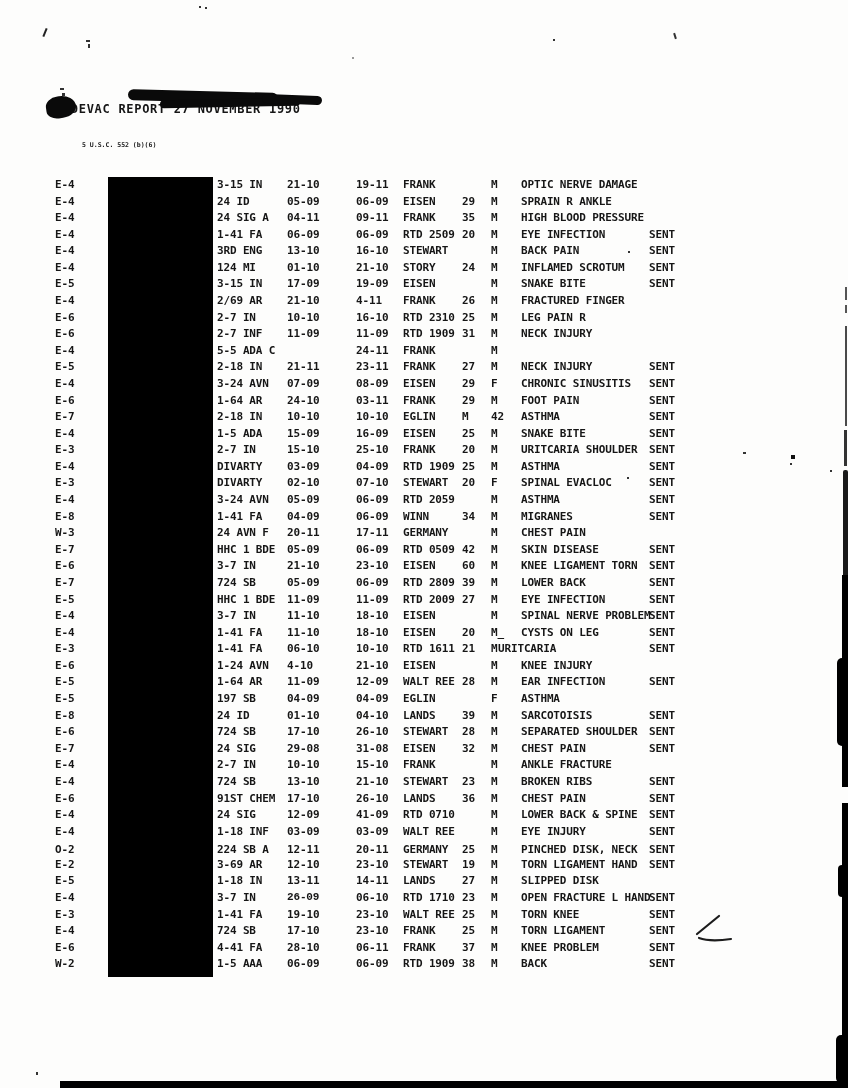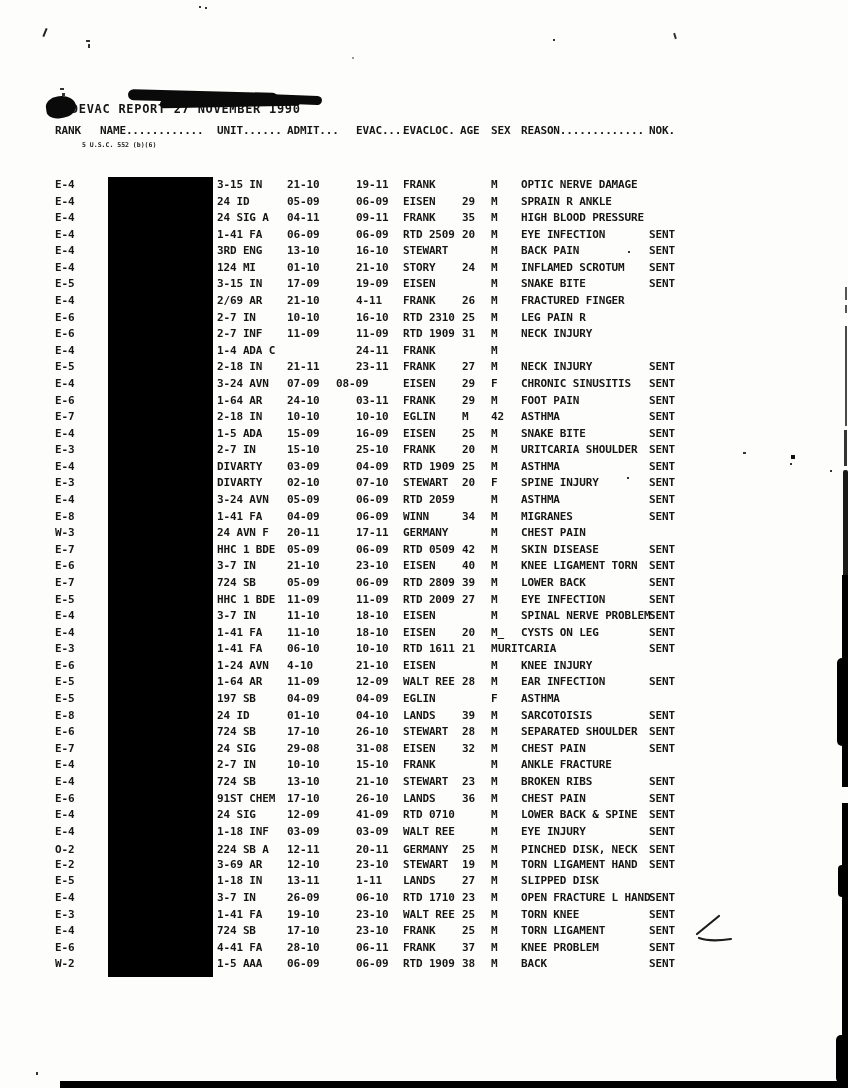--- a/index.html
+++ b/index.html
@@ -42,32 +42,20 @@
   <div class="speck" style="left:830px;top:470px;width:2px;height:2px;"></div>
   <div class="speck" style="left:791px;top:455px;width:4px;height:4px;background:#111;"></div>
   <div class="speck" style="left:36px;top:1072px;width:2px;height:3px;"></div>
 
   <div class="title">MEDEVAC REPORT 27 NOVEMBER 1990</div>
   <div class="smudge" style="left:46px;top:96px;width:30px;height:22px;border-radius:45% 55% 50% 40%;transform:rotate(-8deg);"></div>
   <div class="smudge" style="left:128px;top:91px;width:150px;height:11px;border-radius:6px;transform:rotate(1.5deg);"></div>
   <div class="smudge" style="left:160px;top:99px;width:140px;height:8px;border-radius:5px;transform:rotate(-1deg);"></div>
   <div class="smudge" style="left:262px;top:95px;width:60px;height:9px;border-radius:5px;transform:rotate(2deg);"></div>
 
-  <div class="hdr">
-    <span style="left:55px;">RANK</span>
-    <span style="left:100px;">NAME............</span>
-    <span style="left:217px;">UNIT......</span>
-    <span style="left:287px;">ADMIT...</span>
-    <span style="left:356px;">EVAC....</span>
-    <span style="left:403px;">EVACLOC.</span>
-    <span style="left:460px;">AGE</span>
-    <span style="left:491px;">SEX</span>
-    <span style="left:521px;">REASON.............</span>
-    <span style="left:649px;">NOK.</span>
-  </div>
 
   <div class="stamp">5 U.S.C. 552 (b)(6)</div>
 
   <div class="redaction"></div>
 
   <div class="tbody" id="rows">
       <div class="trow" style="top: 178px;">
         <span class="cell" style="left: 55px;">E-4</span>
         <span class="cell" style="left: 217px;">3-15 IN</span>
         <span class="cell" style="left: 287px;">21-10</span>
@@ -163,41 +151,41 @@
         <span class="cell" style="left: 217px;">2-7 INF</span>
         <span class="cell" style="left: 287px;">11-09</span>
         <span class="cell" style="left: 356px;">11-09</span>
         <span class="cell" style="left: 403px;">RTD 1909</span>
         <span class="cell" style="left: 462px;">31</span>
         <span class="cell" style="left: 491px;">M</span>
         <span class="cell" style="left: 521px;">NECK INJURY</span>
       </div>
       <div class="trow" style="top: 343.83px;">
         <span class="cell" style="left: 55px;">E-4</span>
-        <span class="cell" style="left: 217px;">1-4 ADA C</span>
+        <span class="cell" style="left: 217px;">5-5 ADA C</span>
         <span class="cell" style="left: 356px;">24-11</span>
         <span class="cell" style="left: 403px;">FRANK</span>
         <span class="cell" style="left: 491px;">M</span>
       </div>
       <div class="trow" style="top: 360.413px;">
         <span class="cell" style="left: 55px;">E-5</span>
         <span class="cell" style="left: 217px;">2-18 IN</span>
         <span class="cell" style="left: 287px;">21-11</span>
         <span class="cell" style="left: 356px;">23-11</span>
         <span class="cell" style="left: 403px;">FRANK</span>
         <span class="cell" style="left: 462px;">27</span>
         <span class="cell" style="left: 491px;">M</span>
         <span class="cell" style="left: 521px;">NECK INJURY</span>
         <span class="cell" style="left: 649px;">SENT</span>
       </div>
       <div class="trow" style="top: 376.996px;">
         <span class="cell" style="left: 55px;">E-4</span>
         <span class="cell" style="left: 217px;">3-24 AVN</span>
         <span class="cell" style="left: 287px;">07-09</span>
-        <span class="cell" style="left: 336px; text-align: right;">08-09</span>
+        <span class="cell" style="left: 356px; text-align: right;">08-09</span>
         <span class="cell" style="left: 403px;">EISEN</span>
         <span class="cell" style="left: 462px;">29</span>
         <span class="cell" style="left: 491px;">F</span>
         <span class="cell" style="left: 521px;">CHRONIC SINUSITIS</span>
         <span class="cell" style="left: 649px;">SENT</span>
       </div>
       <div class="trow" style="top: 393.579px;">
         <span class="cell" style="left: 55px;">E-6</span>
         <span class="cell" style="left: 217px;">1-64 AR</span>
         <span class="cell" style="left: 287px;">24-10</span>
@@ -253,21 +241,21 @@
         <span class="cell" style="left: 649px;">SENT</span>
       </div>
       <div class="trow" style="top: 476.494px;">
         <span class="cell" style="left: 55px;">E-3</span>
         <span class="cell" style="left: 217px;">DIVARTY</span>
         <span class="cell" style="left: 287px;">02-10</span>
         <span class="cell" style="left: 356px;">07-10</span>
         <span class="cell" style="left: 403px;">STEWART</span>
         <span class="cell" style="left: 462px;">20</span>
         <span class="cell" style="left: 491px;">F</span>
-        <span class="cell" style="left: 521px;">SPINE INJURY</span>
+        <span class="cell" style="left: 521px;">SPINAL EVACLOC</span>
         <span class="cell" style="left: 649px;">SENT</span>
       </div>
       <div class="trow" style="top: 493.077px;">
         <span class="cell" style="left: 55px;">E-4</span>
         <span class="cell" style="left: 217px;">3-24 AVN</span>
         <span class="cell" style="left: 287px;">05-09</span>
         <span class="cell" style="left: 356px;">06-09</span>
         <span class="cell" style="left: 403px;">RTD 2059</span>
         <span class="cell" style="left: 491px;">M</span>
         <span class="cell" style="left: 521px;">ASTHMA</span>
@@ -303,21 +291,21 @@
         <span class="cell" style="left: 491px;">M</span>
         <span class="cell" style="left: 521px;">SKIN DISEASE</span>
         <span class="cell" style="left: 649px;">SENT</span>
       </div>
       <div class="trow" style="top: 559.409px;">
         <span class="cell" style="left: 55px;">E-6</span>
         <span class="cell" style="left: 217px;">3-7 IN</span>
         <span class="cell" style="left: 287px;">21-10</span>
         <span class="cell" style="left: 356px;">23-10</span>
         <span class="cell" style="left: 403px;">EISEN</span>
-        <span class="cell" style="left: 462px;">40</span>
+        <span class="cell" style="left: 462px;">60</span>
         <span class="cell" style="left: 491px;">M</span>
         <span class="cell" style="left: 521px;">KNEE LIGAMENT TORN</span>
         <span class="cell" style="left: 649px;">SENT</span>
       </div>
       <div class="trow" style="top: 575.992px;">
         <span class="cell" style="left: 55px;">E-7</span>
         <span class="cell" style="left: 217px;">724 SB</span>
         <span class="cell" style="left: 287px;">05-09</span>
         <span class="cell" style="left: 356px;">06-09</span>
         <span class="cell" style="left: 403px;">RTD 2809</span>
@@ -501,30 +489,30 @@
         <span class="cell" style="left: 403px;">STEWART</span>
         <span class="cell" style="left: 462px;">19</span>
         <span class="cell" style="left: 491px;">M</span>
         <span class="cell" style="left: 521px;">TORN LIGAMENT HAND</span>
         <span class="cell" style="left: 649px;">SENT</span>
       </div>
       <div class="trow" style="top: 874.486px;">
         <span class="cell" style="left: 55px;">E-5</span>
         <span class="cell" style="left: 217px;">1-18 IN</span>
         <span class="cell" style="left: 287px;">13-11</span>
-        <span class="cell" style="left: 356px;">1-11</span>
+        <span class="cell" style="left: 356px;">14-11</span>
         <span class="cell" style="left: 403px;">LANDS</span>
         <span class="cell" style="left: 462px;">27</span>
         <span class="cell" style="left: 491px;">M</span>
         <span class="cell" style="left: 521px;">SLIPPED DISK</span>
       </div>
       <div class="trow" style="top: 891.069px;">
         <span class="cell" style="left: 55px;">E-4</span>
         <span class="cell" style="left: 217px;">3-7 IN</span>
-        <span class="cell" style="left: 287px;">26-09</span>
+        <span class="cell" style="left: 287px; font-family: Liberation Mono, monospace;">26-09</span>
         <span class="cell" style="left: 356px;">06-10</span>
         <span class="cell" style="left: 403px;">RTD 1710</span>
         <span class="cell" style="left: 462px;">23</span>
         <span class="cell" style="left: 491px;">M</span>
         <span class="cell" style="left: 521px;">OPEN FRACTURE L HAND</span>
         <span class="cell" style="left: 649px;">SENT</span>
       </div>
       <div class="trow" style="top: 907.652px;">
         <span class="cell" style="left: 55px;">E-3</span>
         <span class="cell" style="left: 217px;">1-41 FA</span>

